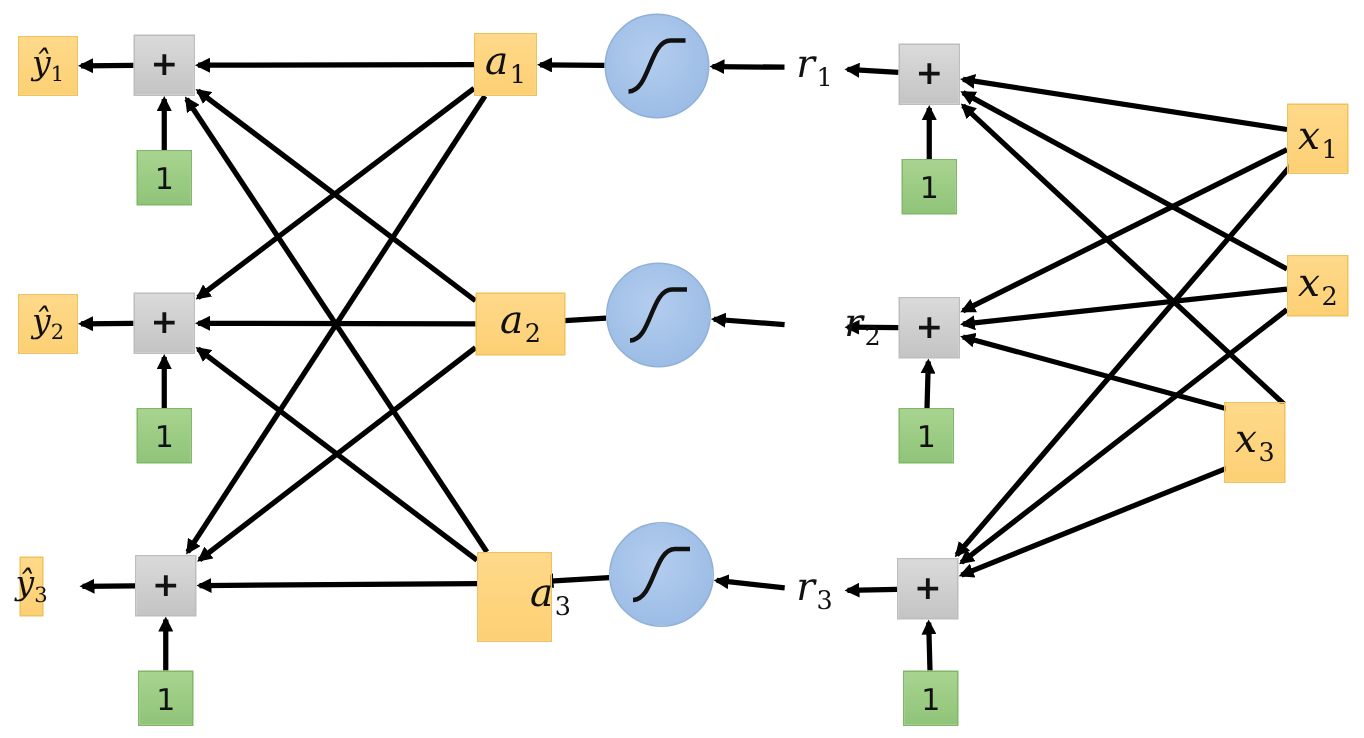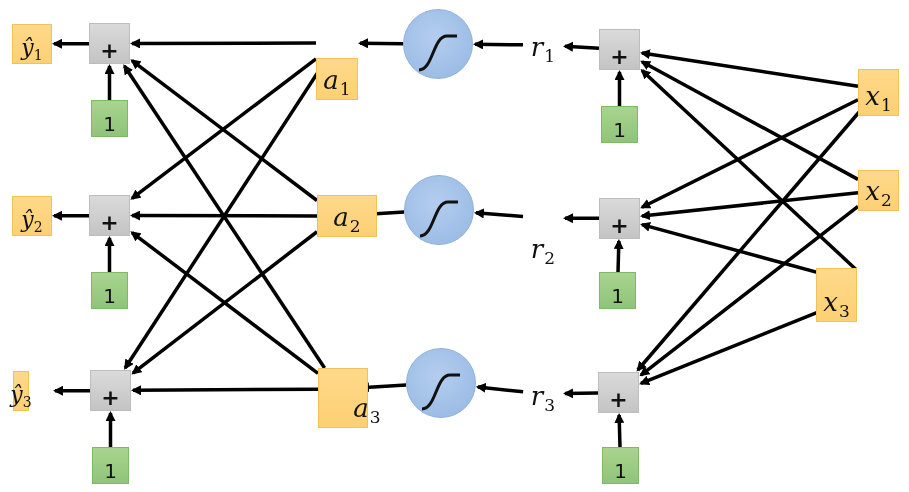--- a/index.html
+++ b/index.html
@@ -1,19 +1,19 @@
 <!DOCTYPE html>
 <html><head>
 <meta charset="utf-8">
 <style>
   html, body { margin: 0; padding: 0; background: #ffffff; }
   body { width: 909px; height: 492px; position: relative; overflow: hidden;
          font-family: "DejaVu Serif", serif; }
   #canvas { position: absolute; left: 0; top: 0; width: 909px; height: 492px; }
-  .node { position: absolute; display: flex; align-items: flex-end; justify-content: center;
+  .node { position: absolute; display: flex; align-items: center; justify-content: center;
           box-sizing: border-box; }
   .yellow { background: linear-gradient(#ffd98a, #fcd074); border: 1px solid #f2c25a; }
   .grey { background: linear-gradient(#dadada, #c4c4c4); border: 1px solid #bdbdbd;
           font-family: "DejaVu Sans", sans-serif; font-size: 22px; color: #111; font-weight: bold; }
   .green { background: linear-gradient(#a8d48f, #90c479); border: 1px solid #7fb866;
            font-family: "DejaVu Sans", sans-serif; font-size: 20px; color: #111; }
   .sig { border-radius: 50%; background: radial-gradient(circle at 45% 40%, #b3cdee, #95b7e3);
          border: 1px solid #8fb0d8; }
   .var { font-family: "DejaVu Serif", serif; font-style: italic; font-size: 26px; color: #111; }
   .var sub { font-style: normal; font-size: 17px; vertical-align: -6px; margin-left: 1px; }
@@ -93,21 +93,21 @@
 <div class="node green" id="b_out1" style="left:91px;top:100px;width:37px;height:37px;">
     <span>1</span>
   </div>
 <div class="node green" id="b_out2" style="left:91px;top:272px;width:37px;height:37px;">
     <span>1</span>
   </div>
 <div class="node green" id="b_out3" style="left:92px;top:447px;width:37px;height:37px;">
     <span>1</span>
   </div>
 
-<div class="node yellow" id="a1" style="left:316px;top:22px;width:42px;height:42px;margin-top:36px;">
+<div class="node yellow" id="a1" style="left:316px;top:22px;width:42px;height:42px;">
   <span class="var"><span>a</span><sub>1</sub></span>
 </div>
 <div class="node yellow" id="a2" style="left:317px;top:195px;width:60px;height:42px;">
   <span class="var"><span>a</span><sub>2</sub></span>
 </div>
 <div class="node yellow" id="a3" style="left:318px;top:368px;width:41px;height:60px;padding-left:48px;">
   <span class="var"><span>a</span><sub>3</sub></span>
 </div>
 
 <div class="node sig" id="sig1" style="left:403px;top:9px;width:70px;height:70px;">
@@ -122,21 +122,21 @@
 </div>
 <div class="node sig" id="sig3" style="left:406px;top:348px;width:70px;height:70px;">
   <svg width="50" height="50" viewBox="0 0 50 50">
       <path d="M6,42 C20,42 20,8 34,8 L44,8" fill="none" stroke="#111" stroke-width="3"></path>
     </svg>
 </div>
 
 <div class="node rlabel" id="r1" style="left:522px;top:24px;width:42px;height:42px;">
   <span class="var"><span>r</span><sub>1</sub></span>
 </div>
-<div class="node rlabel" id="r2" style="left:522px;top:197px;width:42px;height:42px;margin-top:29px;">
+<div class="node rlabel" id="r2" style="left:554px;top:197px;width:42px;height:42px;">
   <span class="var"><span>r</span><sub>2</sub></span>
 </div>
 <div class="node rlabel" id="r3" style="left:522px;top:373px;width:42px;height:42px;">
   <span class="var"><span>r</span><sub>3</sub></span>
 </div>
 
 <div class="node grey" id="s_hid1" style="left:599px;top:29px;width:41px;height:41px;">
     <span>+</span>
   </div>
 <div class="node grey" id="s_hid2" style="left:599px;top:198px;width:41px;height:41px;">

